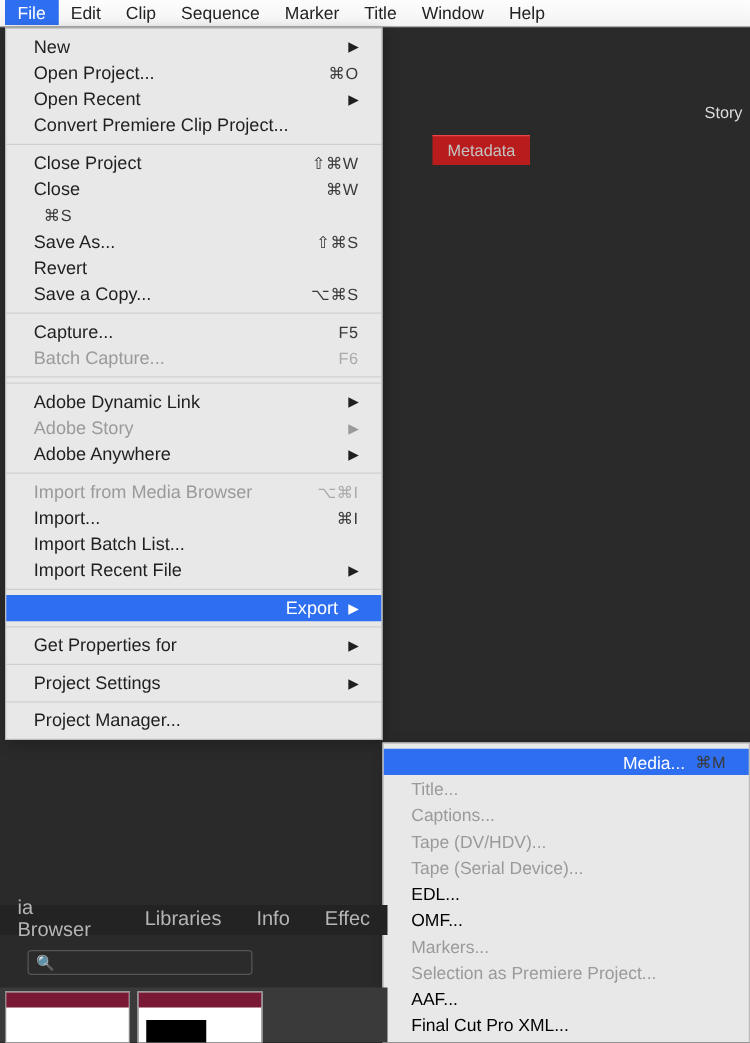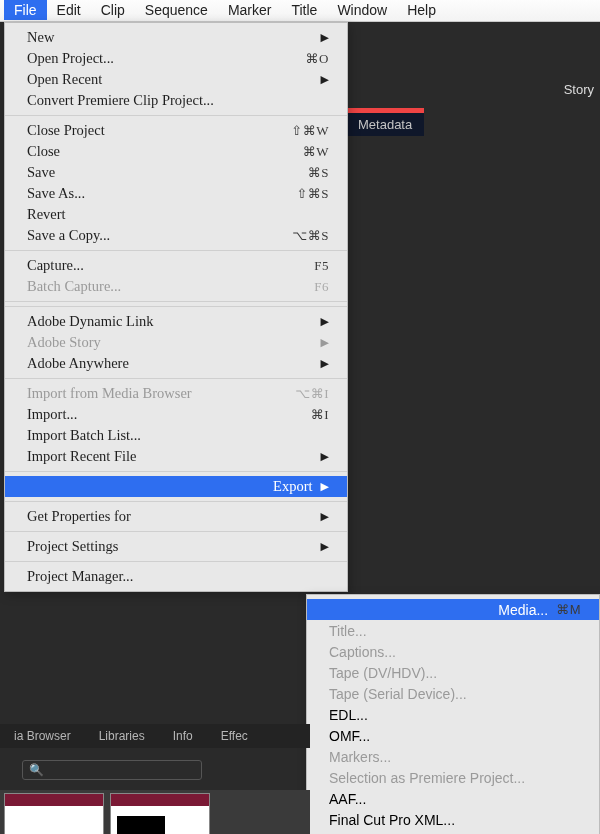--- a/index.html
+++ b/index.html
@@ -34,43 +34,42 @@
     position: absolute;
     top: 22px; left: 0; right:0; bottom:0;
     background: #2a2a2a;
   }
   .pane-tab {
     position: absolute;
     top: 86px;
     left: 346px;
     color: #c4c4c4;
     font-size: 13px;
-    background:#0f172a;
+    background:#b91c1c;
     padding:4px 12px;
-    border-top:5px solid #ef4444;
+    border-top:1px solid #ef4444;
   }
   .asser {
     position:absolute;
     top:60px;
     right:6px;
     color:#ddd;
     font-size:13px;
   }
   .dropdown {
     position: absolute;
     top: 22px;
     left: 4px;
-    width: 344px;
+    width: 302px;
     background: #e8e8e8;
     border: 1px solid #bcbcbc;
     box-shadow: 2px 3px 10px rgba(0,0,0,.25);
     font-size: 14.5px;
     color: #1f1f1f;
     padding: 4px 0;
-    font-family: Liberation Serif, serif;
   }
   .menu-row {
     display: flex;
     align-items: center;
     padding: 2px 18px 2px 22px;
     height: 21px;
     white-space: nowrap;
     cursor: default;
   }
   .menu-row .label { flex: 1; }
@@ -101,21 +100,21 @@
   .bottom-tabs {
     position:absolute;
     top: 724px;
     left:0;
     width:310px;
     height:24px;
     background:#232323;
     display:flex;
     align-items:center;
     color:#b6b6b6;
-    font-size:12px;
+    font-size:16px;
   }
   .bottom-tabs span { padding:0 14px; }
   .thumb-strip{
     position:absolute;
     top:790px;
     left:0;
     width:310px;
     height:44px;
     background:#3a3a3a;
     display:flex;
@@ -171,21 +170,20 @@
     <div class="sep"></div>
     <div class="menu-row">
       <span class="label">Close Project</span>
       <span class="short">⇧⌘W</span>
     </div>
     <div class="menu-row">
       <span class="label">Close</span>
       <span class="short">⌘W</span>
     </div>
     <div class="menu-row">
-      <span class="label">Save</span>
       <span class="short">⌘S</span>
     </div>
     <div class="menu-row">
       <span class="label">Save As...</span>
       <span class="short">⇧⌘S</span>
     </div>
     <div class="menu-row">
       <span class="label">Revert</span>
     </div>
     <div class="menu-row">

